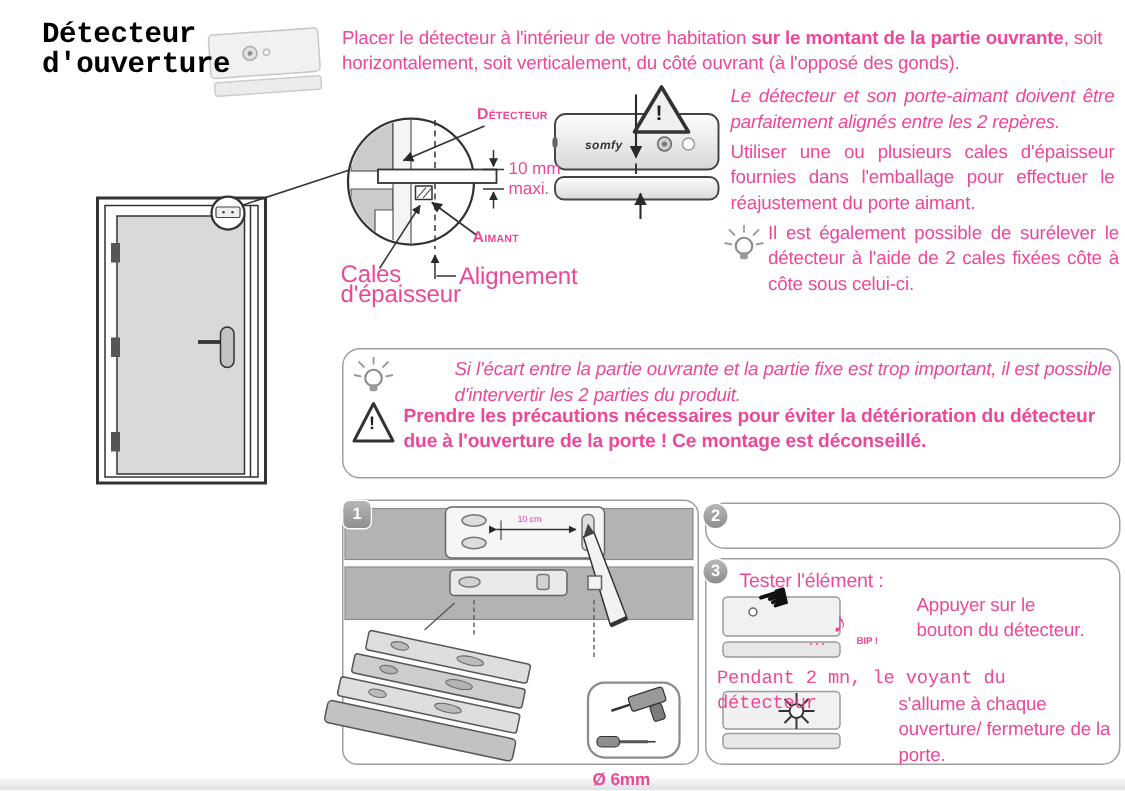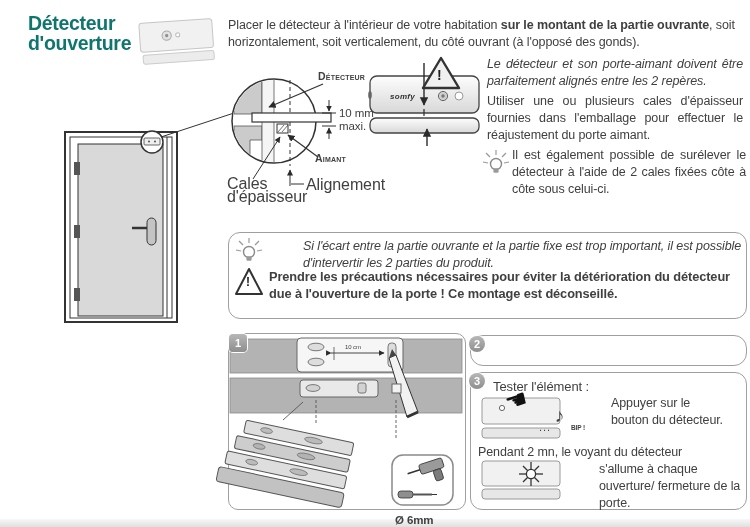--- a/index.html
+++ b/index.html
@@ -1,31 +1,31 @@
 <!DOCTYPE html>
 <html><head>
 <meta charset="utf-8">
 <style>
   html,body{margin:0;padding:0;background:#fff;}
   #page{position:relative;width:750px;height:527px;background:#fff;overflow:hidden;
         font-family:"Liberation Sans",sans-serif;}
-  .t{position:absolute;color:#404040;font-size:12.5px;line-height:17px;letter-spacing:-0.1px;}
+  .t{position:absolute;color:#ec4899;font-size:12.5px;line-height:17px;letter-spacing:-0.1px;}
   .jt{text-align:justify;}
   .sc{font-variant:small-caps;font-weight:bold;font-size:10.5px;letter-spacing:0.2px;line-height:11px;}
   .lbl{font-size:16px;line-height:13px;}
   .box{position:absolute;border:1.4px solid #9f9f9f;border-radius:12px;background:transparent;z-index:1;}
   .badge{position:absolute;background:linear-gradient(#b7b7b7,#8e8e8e);color:#fff;
          font-weight:bold;font-size:11px;text-align:center;z-index:4;
          box-shadow:0 0 0 1px #fff;}
   .badge.round{border-radius:50%;width:16px;height:16px;line-height:16px;}
   .badge.sq{border-radius:4px;width:18px;height:18px;line-height:18px;}
   #art{position:absolute;left:0;top:0;z-index:2;pointer-events:none;}
   .txt3{z-index:3;}
-  #title{position:absolute;left:28px;top:13px;width:130px;color:#0f766e;
-         font-weight:bold;font-size:19.5px;line-height:20px;letter-spacing:-0.3px;z-index:3;}
+  #title{position:absolute;left:28px;top:13px;width:130px;color:#000000;
+         font-weight:bold;font-size:19.5px;line-height:20px;letter-spacing:-0.3px;z-index:3;font-family:Liberation Mono, monospace;}
   .excl{position:absolute;font-weight:bold;color:#1d1d1b;z-index:3;}
   #bottom-shadow{position:absolute;left:0;top:519px;width:750px;height:8px;
                  background:linear-gradient(#f7f7f7,#dfe1e1);z-index:0;}
 </style>
 </head>
 <body>
 
 <div id="page">
 
   <div class="box" style="left:228px;top:232px;width:517px;height:85px;"></div>
@@ -218,16 +218,16 @@
   <div class="t txt3" style="left:395px;top:471px;font-weight:bold;font-size:11.5px;margin-top:41px;">Ø 6mm</div>
 
   <div class="t txt3" style="left:493px;top:378px;font-size:13px;">Tester l'élément :</div>
 
   <div class="t txt3" style="left:505px;top:392px;font-size:25px;transform:rotate(-18deg);color:#111;">☚</div>
   <div class="t txt3" style="left:539px;top:419px;font-size:11px;letter-spacing:1px;">...</div>
   <div class="t txt3" style="left:555px;top:407px;font-size:19px;">♪</div>
   <div class="t txt3" style="left:571px;top:419px;font-size:6.5px;font-weight:bold;">BIP !</div>
 
   <div class="t txt3" style="left:611px;top:395px;width:112px;">Appuyer sur le bouton du détecteur.</div>
-  <div class="t txt3" style="left:478px;top:444px;width:262px;">Pendant 2 mn, le voyant du détecteur</div>
+  <div class="t txt3" style="left:478px;top:444px;width:262px;font-family:Liberation Mono, monospace;">Pendant 2 mn, le voyant du détecteur</div>
   <div class="t txt3" style="left:599px;top:461px;width:150px;">s'allume à chaque ouverture/ fermeture de la porte.</div>
 
 </div>
 
 </body></html>

